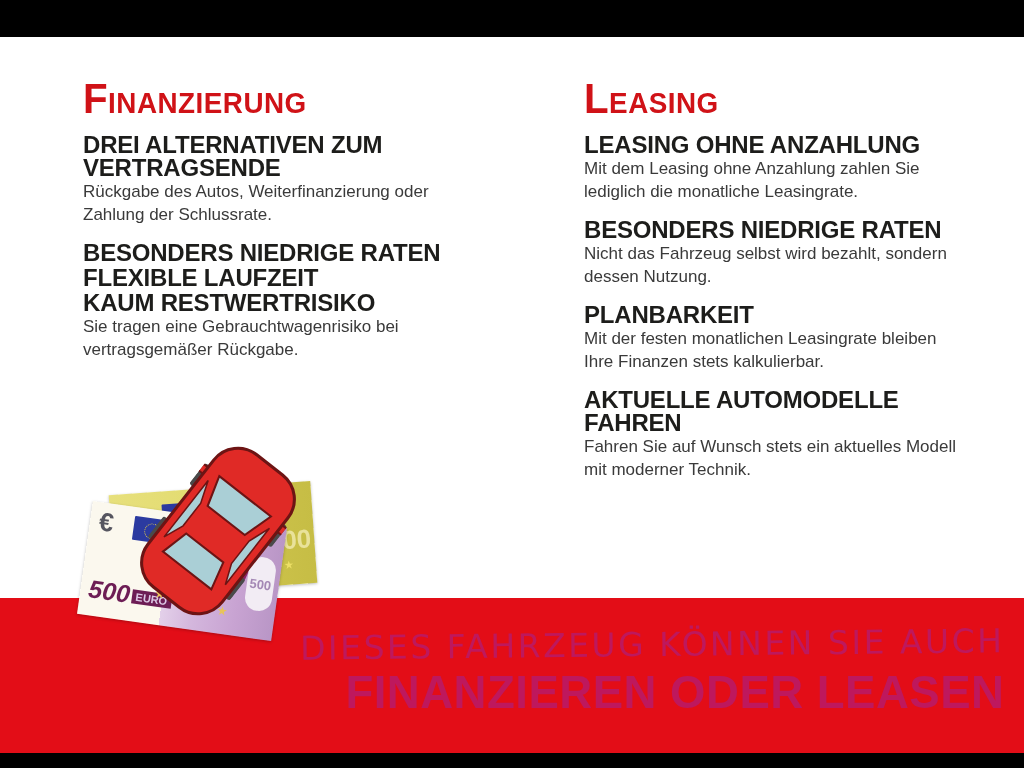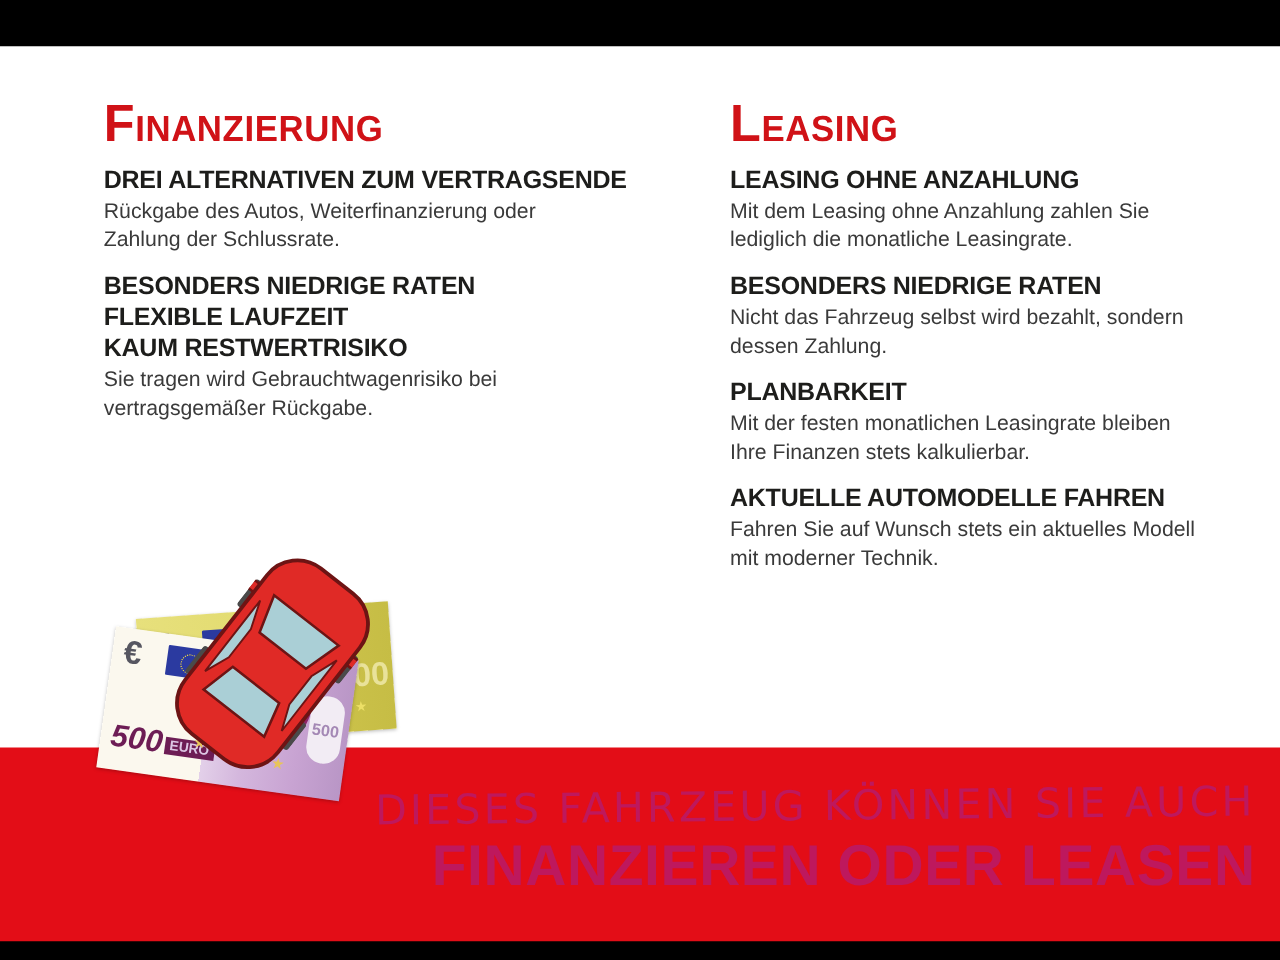--- a/index.html
+++ b/index.html
@@ -19,21 +19,21 @@
   .col.left{left:83px;width:445px;}
   .col.right{left:584px;width:402px;}
   .col h1{
     margin:0 0 13px 0;
     font-size:42px;line-height:1.0;font-weight:bold;
     font-variant:small-caps;letter-spacing:.5px;
     color:#d01217;transform:scaleX(.96);transform-origin:left center;
   }
   .section h2{
     margin:0 0 2px 0;
-    font-size:20px;line-height:23px;font-weight:bold;
+    font-size:24px;line-height:23px;font-weight:bold;
     letter-spacing:-.2px;color:#1d1d1b;
   }
   .section p{
     margin:0 0 15px 0;
     font-size:17px;line-height:22.5px;color:#3a3a3a;
     white-space:pre-line;
   }
 
   
   .banner{
@@ -102,36 +102,36 @@
 Zahlung der Schlussrate.</p>
     </div>
     <div class="section">
       <h2>BESONDERS NIEDRIGE RATEN</h2>
     </div>
     <div class="section">
       <h2>FLEXIBLE LAUFZEIT</h2>
     </div>
     <div class="section">
       <h2>KAUM RESTWERTRISIKO</h2>
-      <p>Sie tragen wird Gebrauchtwagenrisiko bei
+      <p>Sie tragen eine Gebrauchtwagenrisiko bei
 vertragsgemäßer Rückgabe.</p>
     </div>
   </div>
 
   <div class="col right">
     <h1>Leasing</h1>
     <div class="section">
       <h2>LEASING OHNE ANZAHLUNG</h2>
       <p>Mit dem Leasing ohne Anzahlung zahlen Sie
 lediglich die monatliche Leasingrate.</p>
     </div>
     <div class="section">
       <h2>BESONDERS NIEDRIGE RATEN</h2>
       <p>Nicht das Fahrzeug selbst wird bezahlt, sondern
-dessen Zahlung.</p>
+dessen Nutzung.</p>
     </div>
     <div class="section">
       <h2>PLANBARKEIT</h2>
       <p>Mit der festen monatlichen Leasingrate bleiben
 Ihre Finanzen stets kalkulierbar.</p>
     </div>
     <div class="section">
       <h2>AKTUELLE AUTOMODELLE FAHREN</h2>
       <p>Fahren Sie auf Wunsch stets ein aktuelles Modell
 mit moderner Technik.</p>

